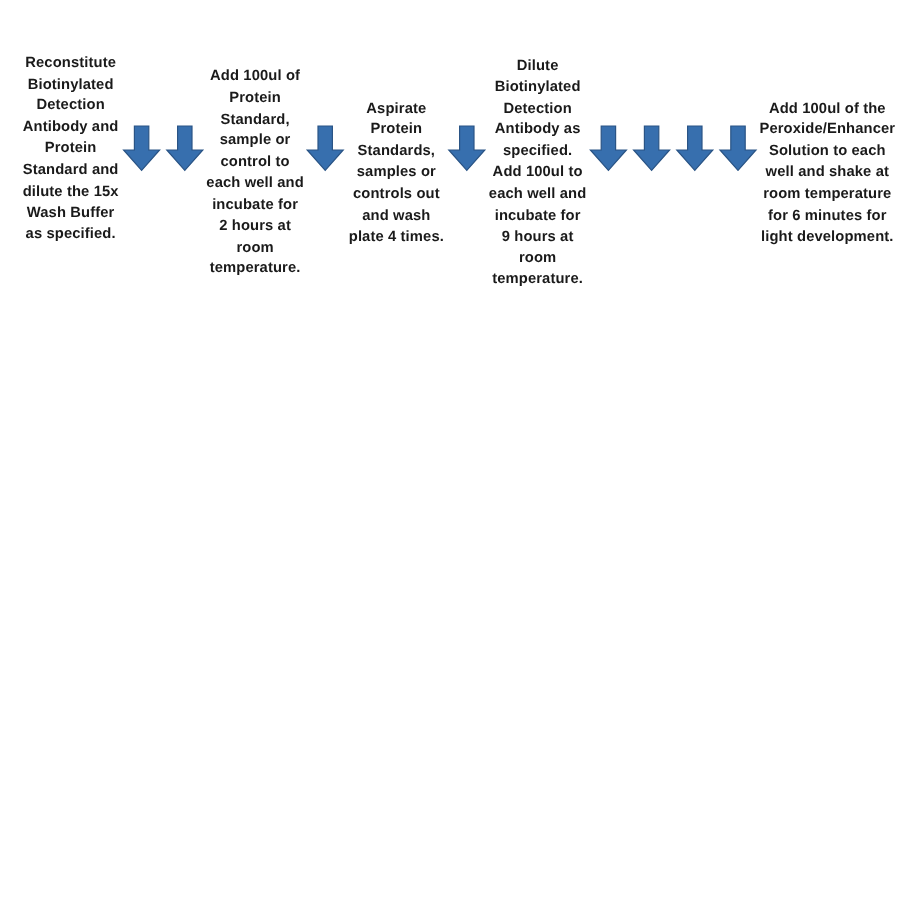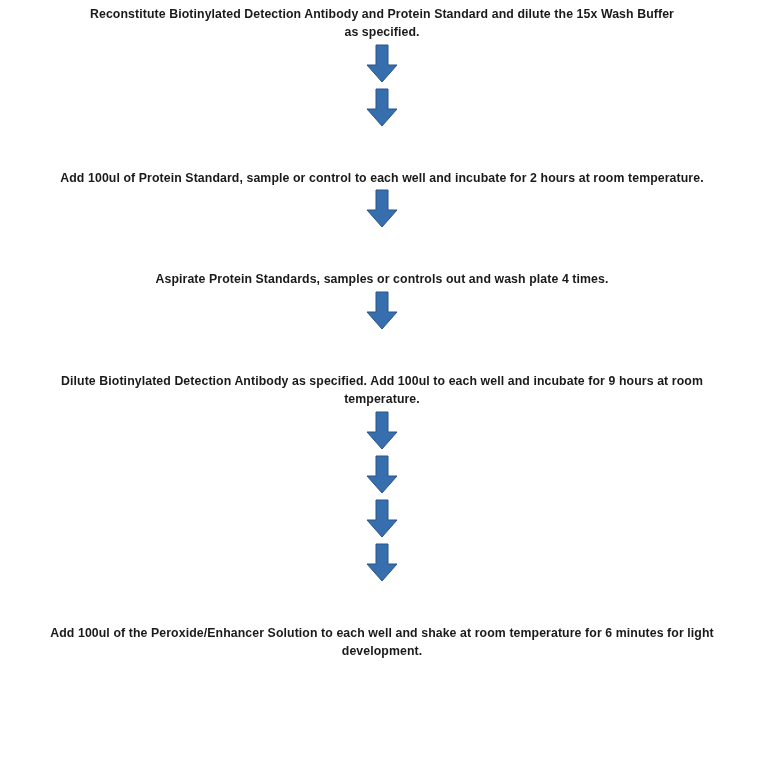--- a/index.html
+++ b/index.html
@@ -12,21 +12,21 @@
     height: 764px;
     font-family: "Liberation Sans", sans-serif;
     color: #1a1a1a;
     overflow: hidden;
   }
   #flow {
     width: 764px;
     box-sizing: border-box;
     padding: 6px 18px 0 18px;
     display: flex;
-    flex-direction: column;
+    flex-direction: row;
     align-items: center;
   }
   .step {
     width: 100%;
     text-align: center;
     font-size: 12.3px;
     font-weight: bold;
     line-height: 1.45;
     letter-spacing: 0.1px;
     color: #1a1a1a;

